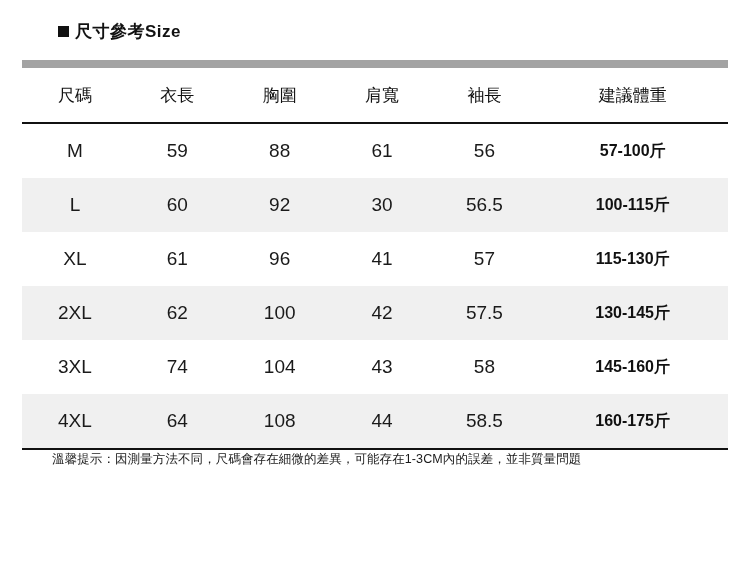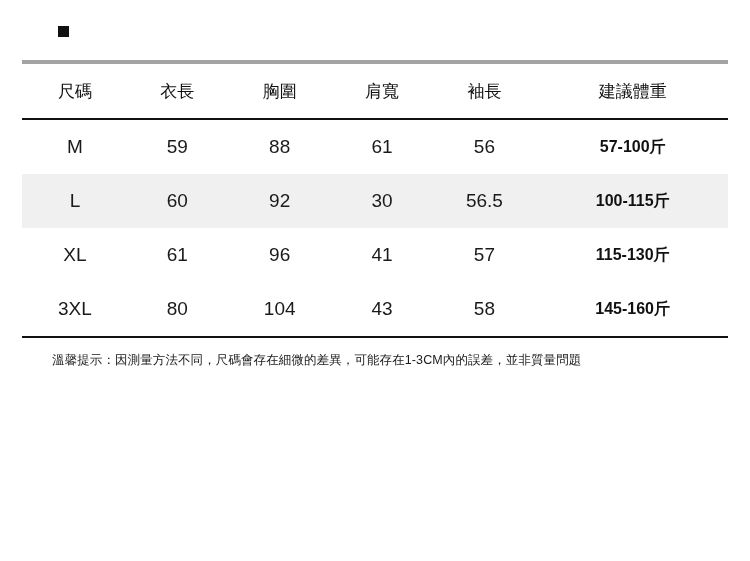--- a/index.html
+++ b/index.html
@@ -62,54 +62,55 @@
     height: 54px;
     font-weight: normal;
   }
   thead tr {
     background: #ffffff;
   }
   thead th {
     font-size: 17px;
     font-weight: bold;
     color: #111111;
-    border-top: 4px solid #a3a3a3;
+    border-top: 8px solid #a3a3a3;
     border-bottom: 2px solid #111111;
     height: 46px;
   }
   tbody tr.row-odd { background: #ffffff; }
   tbody tr.row-even { background: #f0f0f0; }
   tbody td {
     font-size: 19px;
     color: #1a1a1a;
   }
   tbody td.col-weight {
     font-size: 16px;
     font-weight: bold;
     color: #111111;
   }
   tbody tr:last-child td {
     border-bottom: 2px solid #111111;
   }
   .note {
-    margin-top: 13px;
+    margin-top: 0;
     font-size: 12.5px;
     color: #1a1a1a;
     line-height: 1.5;
     letter-spacing: 0.1px;
     padding-left: 30px;
   }
 </style>
 </head>
 <body>
 
 <div class="page">
 
   <div class="title-row">
     <span class="title-bullet"></span>
+    <span class="title-text">尺寸參考Size</span>
   </div>
 
   <table class="size-table">
     <colgroup>
       <col class="c0">
         <col class="c1">
         <col class="c2">
         <col class="c3">
         <col class="c4">
         <col class="c5">
@@ -142,26 +143,42 @@
         <td class="col-weight">100-115斤</td>
       </tr>
       <tr class="row-odd">
         <td>XL</td>
         <td>61</td>
         <td>96</td>
         <td>41</td>
         <td>57</td>
         <td class="col-weight">115-130斤</td>
       </tr>
+      <tr class="row-even">
+        <td>2XL</td>
+        <td>62</td>
+        <td>100</td>
+        <td>42</td>
+        <td>57.5</td>
+        <td class="col-weight">130-145斤</td>
+      </tr>
       <tr class="row-odd">
         <td>3XL</td>
-        <td>80</td>
+        <td>74</td>
         <td>104</td>
         <td>43</td>
         <td>58</td>
         <td class="col-weight">145-160斤</td>
+      </tr>
+      <tr class="row-even">
+        <td>4XL</td>
+        <td>64</td>
+        <td>108</td>
+        <td>44</td>
+        <td>58.5</td>
+        <td class="col-weight">160-175斤</td>
       </tr>
     </tbody>
   </table>
 
   <div class="note">溫馨提示：因測量方法不同，尺碼會存在細微的差異，可能存在1-3CM內的誤差，並非質量問題</div>
 
 </div>
 
 </body></html>

